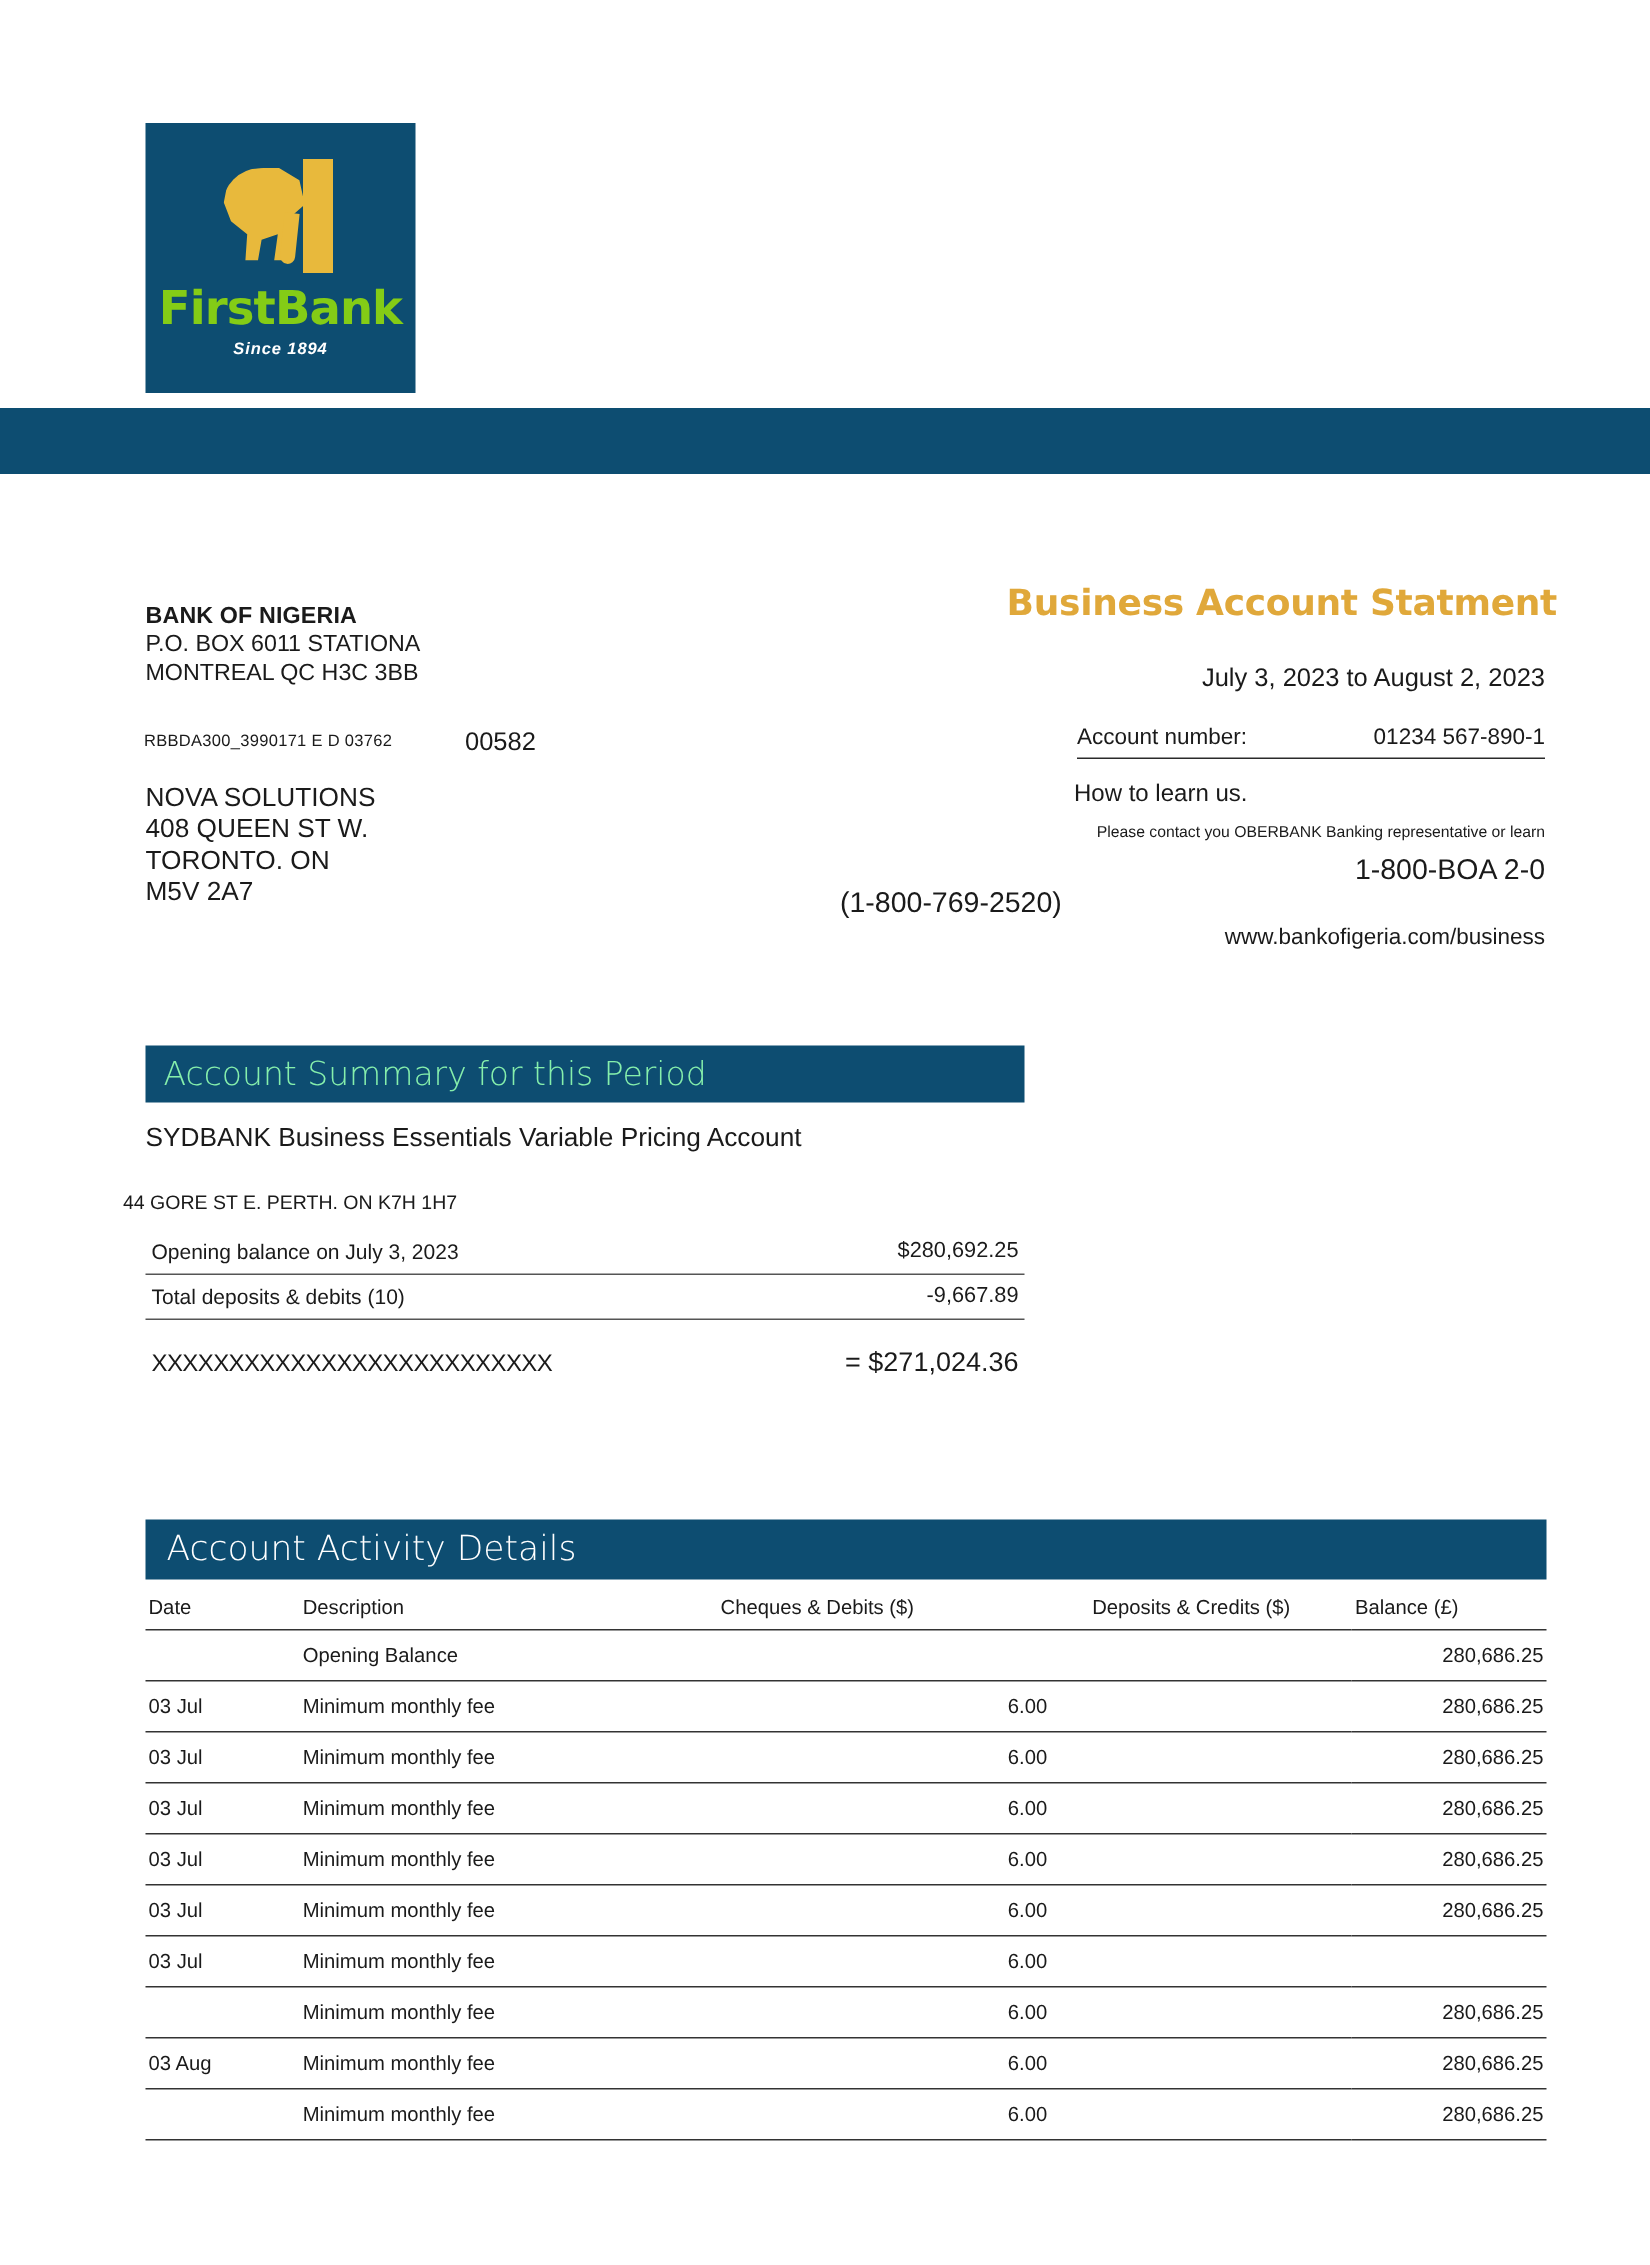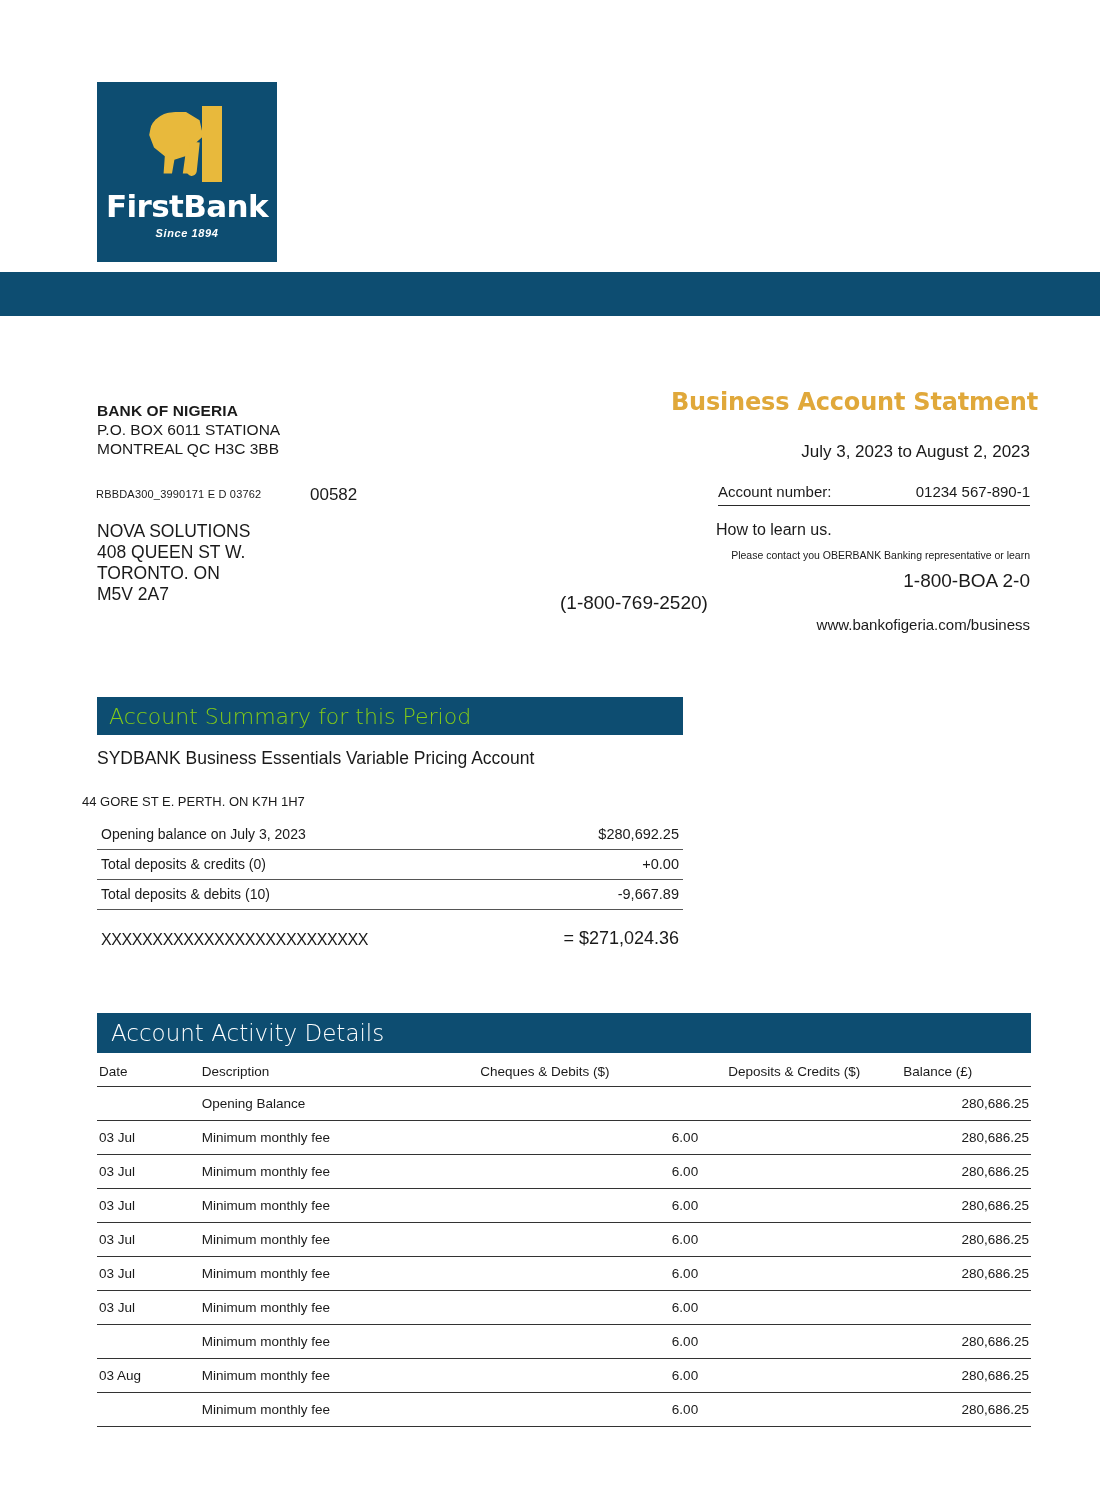--- a/index.html
+++ b/index.html
@@ -57,21 +57,21 @@
     position: absolute;
     left: 40px;
     top: 36px;
     width: 10px;
     height: 34px;
     background: #e8b93c;
     border-radius: 0 0 8px 8px;
     transform: rotate(6deg);
   }
   .logo-word {
-    color: #ffffff;
+    color: #84cc16;
     font-size: 31px;
     font-weight: bold;
     letter-spacing: -0.6px;
     font-family: "DejaVu Sans", sans-serif;
   }
   .logo-since {
     color: #ffffff;
     font-size: 11px;
     font-style: italic;
     font-weight: bold;
@@ -203,21 +203,21 @@
   }
 
   
   .summary-header {
     position: absolute;
     left: 97px;
     top: 697px;
     width: 586px;
     height: 38px;
     background: #0d4d71;
-    color: #84cc16;
+    color: #86efac;
     font-size: 22px;
     display: flex;
     align-items: center;
     padding-left: 12px;
     box-sizing: border-box;
     font-family: "DejaVu Sans", sans-serif;
     font-weight: 300;
   }
   .summary-product {
     position: absolute;
@@ -347,24 +347,20 @@
 <div class="summary-header">Account Summary for this Period</div>
 <div class="summary-product">SYDBANK Business Essentials  Variable Pricing Account</div>
 <div class="summary-addr">44 GORE ST E. PERTH. ON K7H 1H7</div>
 
 <div class="sum-table">
   <div class="sum-row">
     <span class="lbl">Opening balance on July 3, 2023</span>
     <span class="val">$280,692.25</span>
   </div>
   <div class="sum-row">
-    <span class="lbl">Total deposits &amp; credits (0)</span>
-    <span class="val">+0.00</span>
-  </div>
-  <div class="sum-row">
     <span class="lbl">Total deposits &amp; debits (10)</span>
     <span class="val">-9,667.89</span>
   </div>
   <div class="sum-row last">
     <span class="lbl">XXXXXXXXXXXXXXXXXXXXXXXXXX</span>
     <span class="val">= $271,024.36</span>
   </div>
 </div>
 
 <div class="activity-header">Account Activity Details</div>

